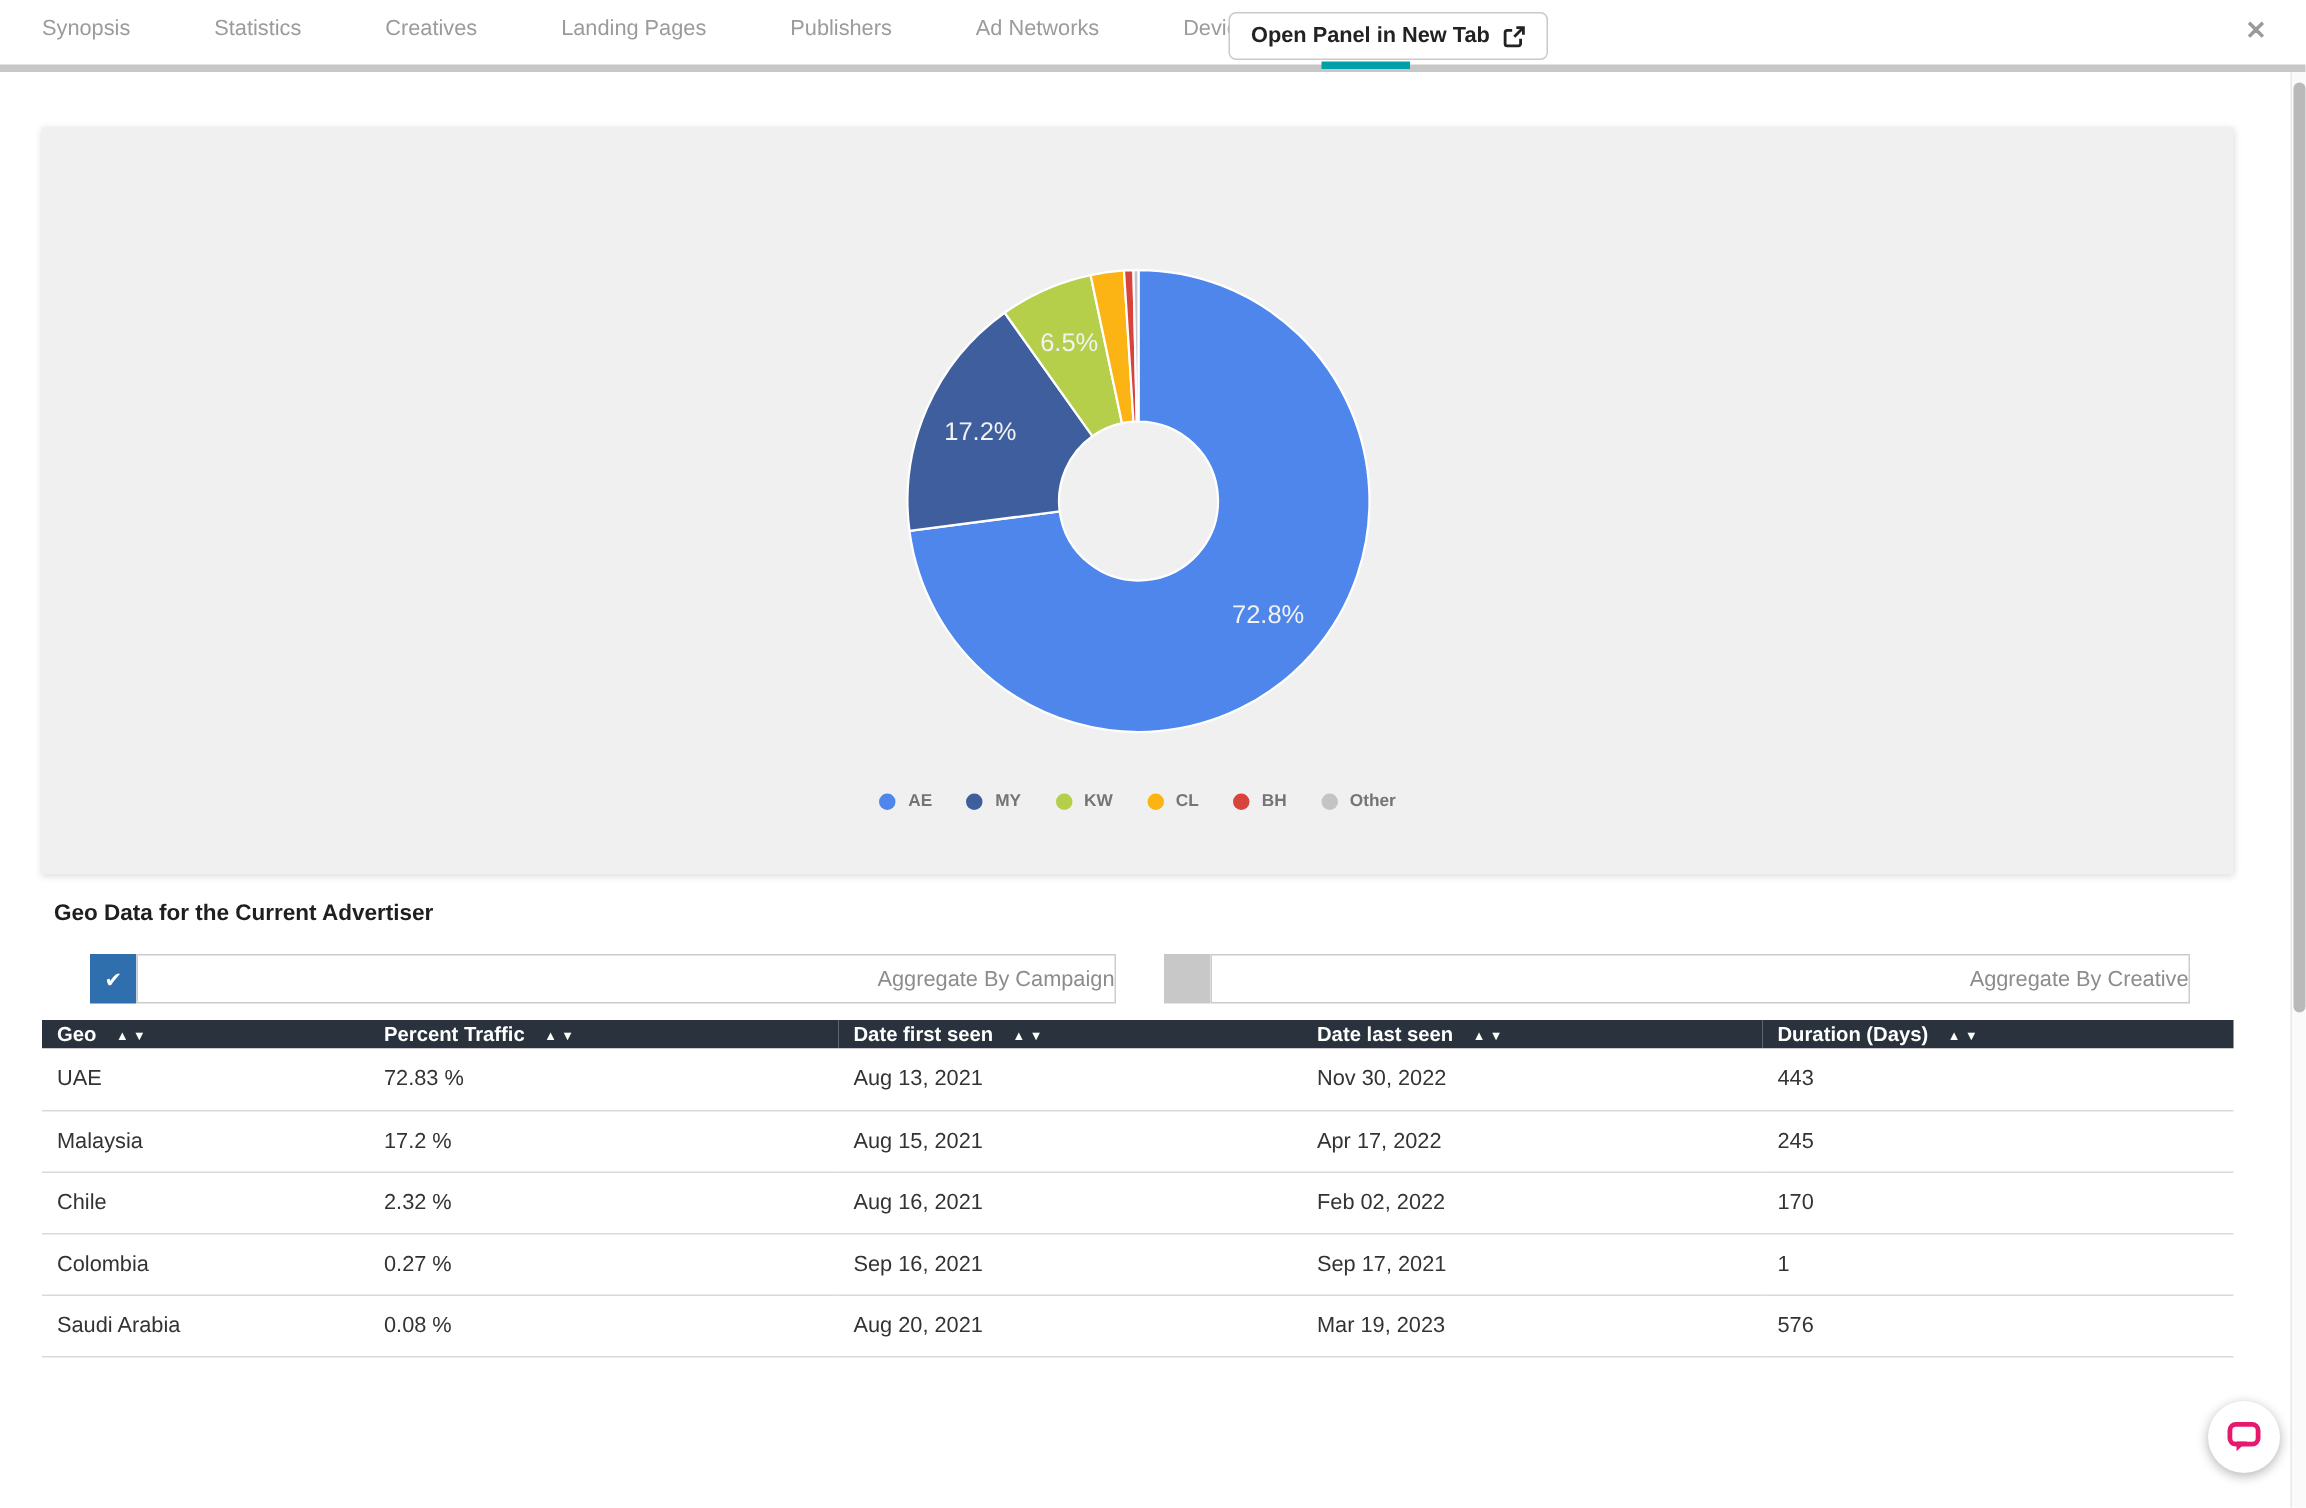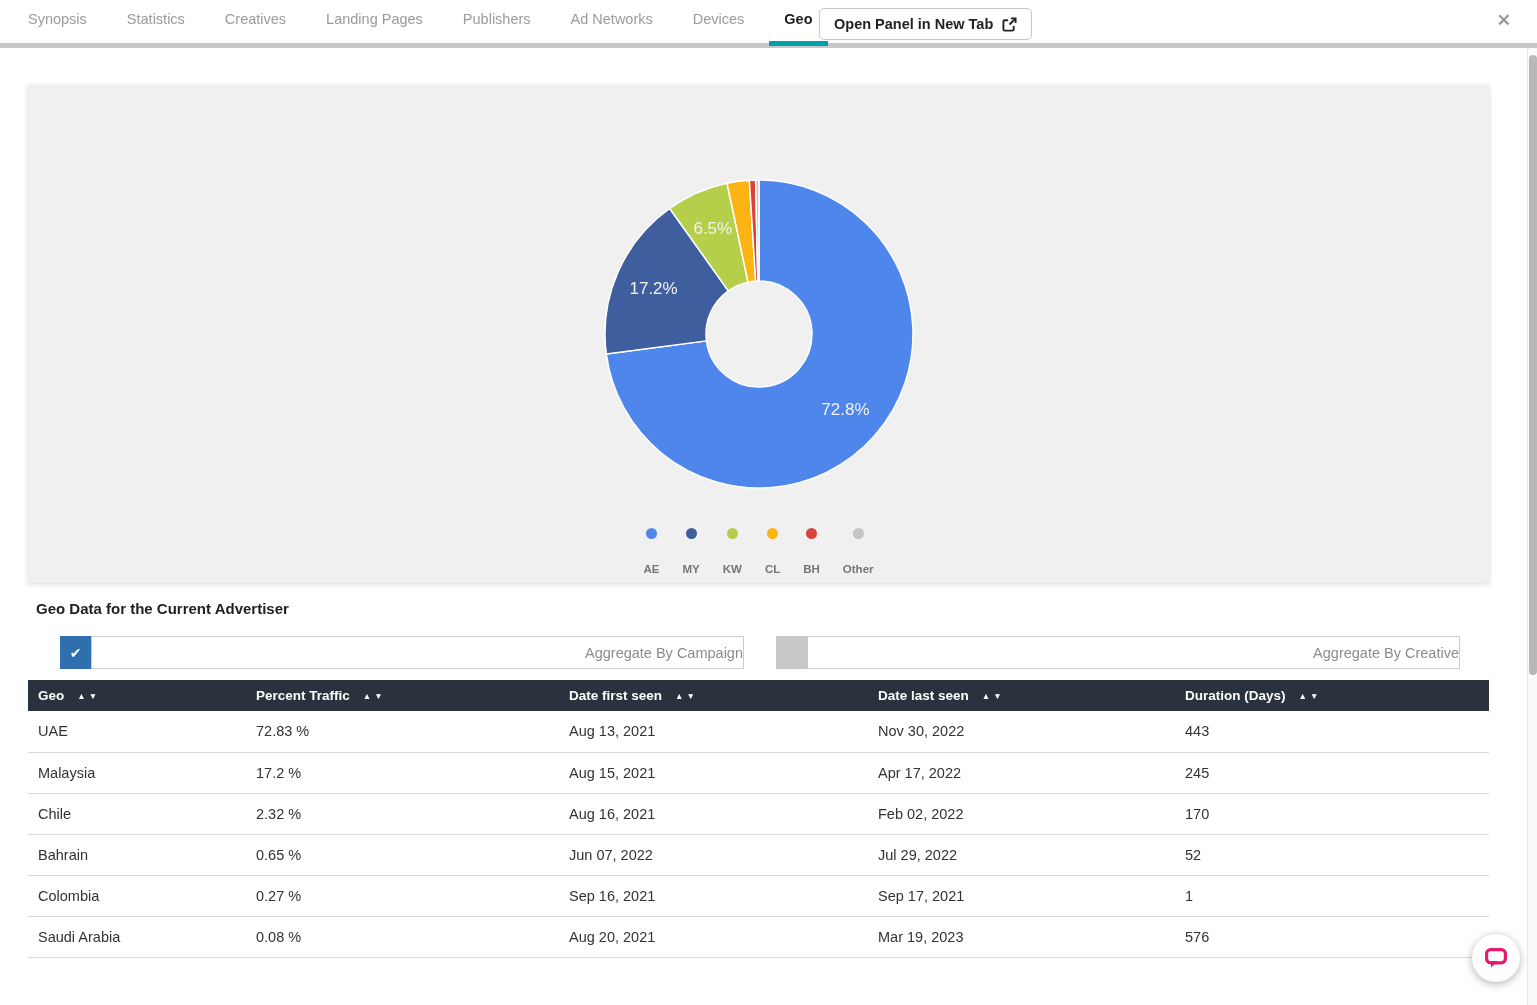--- a/index.html
+++ b/index.html
@@ -6,61 +6,61 @@
   html,body { width:1537px; height:1005px; }
   body {
     position: relative;
     background:#fff;
     font-family:"Liberation Sans", sans-serif;
     overflow:hidden;
   }
 
   
   .nav { position:absolute; top:0; left:0; width:1537px; height:48px; background:#fff; z-index:5; }
-  .tabs { position:absolute; left:28px; top:0; height:43px; display:flex; gap:40px; align-items:center; }
+  .tabs { position:absolute; left:28px; top:0; height:43px; display:flex; gap:56px; align-items:center; }
   .tab { font-size:14.5px; color:#9b9b9b; cursor:pointer; position:relative; height:48px; display:flex; align-items:center; padding-bottom:5px; white-space:nowrap; }
   .tab.active { color:#1d1d1d; font-weight:bold; }
   .tab-indicator { position:absolute; left:-15px; right:-15px; bottom:0; height:5px; background:#00a0a8; z-index:3; }
   .nav-bottom-bar { position:absolute; left:0; bottom:0; width:1537px; height:5px; background:#c7c7c7; z-index:1; }
   .open-panel-btn {
     position:absolute; left:819px; top:8px; height:32px;
     display:flex; align-items:center; gap:9px; padding:0 14px;
     background:#fff; border:1px solid #c9c9c9; border-radius:5px;
     font-family:"Liberation Sans", sans-serif; font-size:14.5px; font-weight:bold; color:#222; cursor:pointer;
   }
   .ext-icon { width:15px; height:15px; display:block; }
   .close-btn { position:absolute; right:26px; top:12px; font-size:17px; font-weight:bold; color:#9a9a9a; cursor:pointer; line-height:1; }
 
   
   .chart-card {
     position:absolute; left:28px; top:85px; width:1461px; height:498px;
     background:#f0f0f0; box-shadow:0 1px 5px rgba(0,0,0,0.16);
   }
   #pie { display:block; margin:89px auto 0; }
   .legend { margin-top:34px; display:flex; justify-content:center; align-items:center; gap:23px; }
-  .legend-item { display:flex; align-items:center; gap:24px;flex-direction:column; }
+  .legend-item { display:flex; align-items:center; gap:8px; }
   .legend-dot { width:11px; height:11px; border-radius:50%; background:#ccc; }
   .legend-label { font-size:11.5px; font-weight:bold; color:#757575; }
 
   
   .section-heading { position:absolute; left:36px; top:600px; font-size:15px; font-weight:bold; color:#1f1f1f; }
   .controls { position:absolute; left:60px; top:636px; display:flex; gap:32px; height:33px; }
   .control { display:flex; cursor:pointer; }
   .checkbox { width:31px; height:33px; display:flex; align-items:center; justify-content:center; font-size:14px; color:#fff; }
   .checkbox.checked { background:#2f6fad; }
   .checkbox.unchecked { background:#c8c8c8; }
   .control-box {
     width:653px; height:33px; background:#fff; border:1px solid #ccc;
     display:flex; align-items:center; padding-left:14px; font-size:14.5px; color:#8c8c8c;justify-content:flex-end;
   }
 
   
   table.geo-table { position:absolute; left:28px; top:680px; width:1461px; border-collapse:collapse; table-layout:fixed; }
   .geo-table th {
-    background:#2a323e; color:#fff; height:31px; font-size:13.5px; font-weight:bold;
+    background:#2a323e; color:#fff; height:19px; font-size:13.5px; font-weight:bold;
     text-align:left; padding-left:10px; cursor:pointer; white-space:nowrap;
   }
   .geo-table td {
     background:#fff; height:41px; font-size:14.5px; color:#333;
     border-bottom:1px solid #d9d9d9; padding-left:10px; white-space:nowrap;
   }
   .sort-icons { display:inline-block; margin-left:13px; font-size:8.5px; color:#fff; letter-spacing:3px; vertical-align:1px; }
 
   
   .chat-btn {
@@ -218,27 +218,20 @@
       <td>245</td>
     </tr>
     <tr>
       <td>Chile</td>
       <td>2.32 %</td>
       <td>Aug 16, 2021</td>
       <td>Feb 02, 2022</td>
       <td>170</td>
     </tr>
     <tr>
-      <td>Bahrain</td>
-      <td>0.65 %</td>
-      <td>Jun 07, 2022</td>
-      <td>Jul 29, 2022</td>
-      <td>52</td>
-    </tr>
-    <tr>
       <td>Colombia</td>
       <td>0.27 %</td>
       <td>Sep 16, 2021</td>
       <td>Sep 17, 2021</td>
       <td>1</td>
     </tr>
     <tr>
       <td>Saudi Arabia</td>
       <td>0.08 %</td>
       <td>Aug 20, 2021</td>

